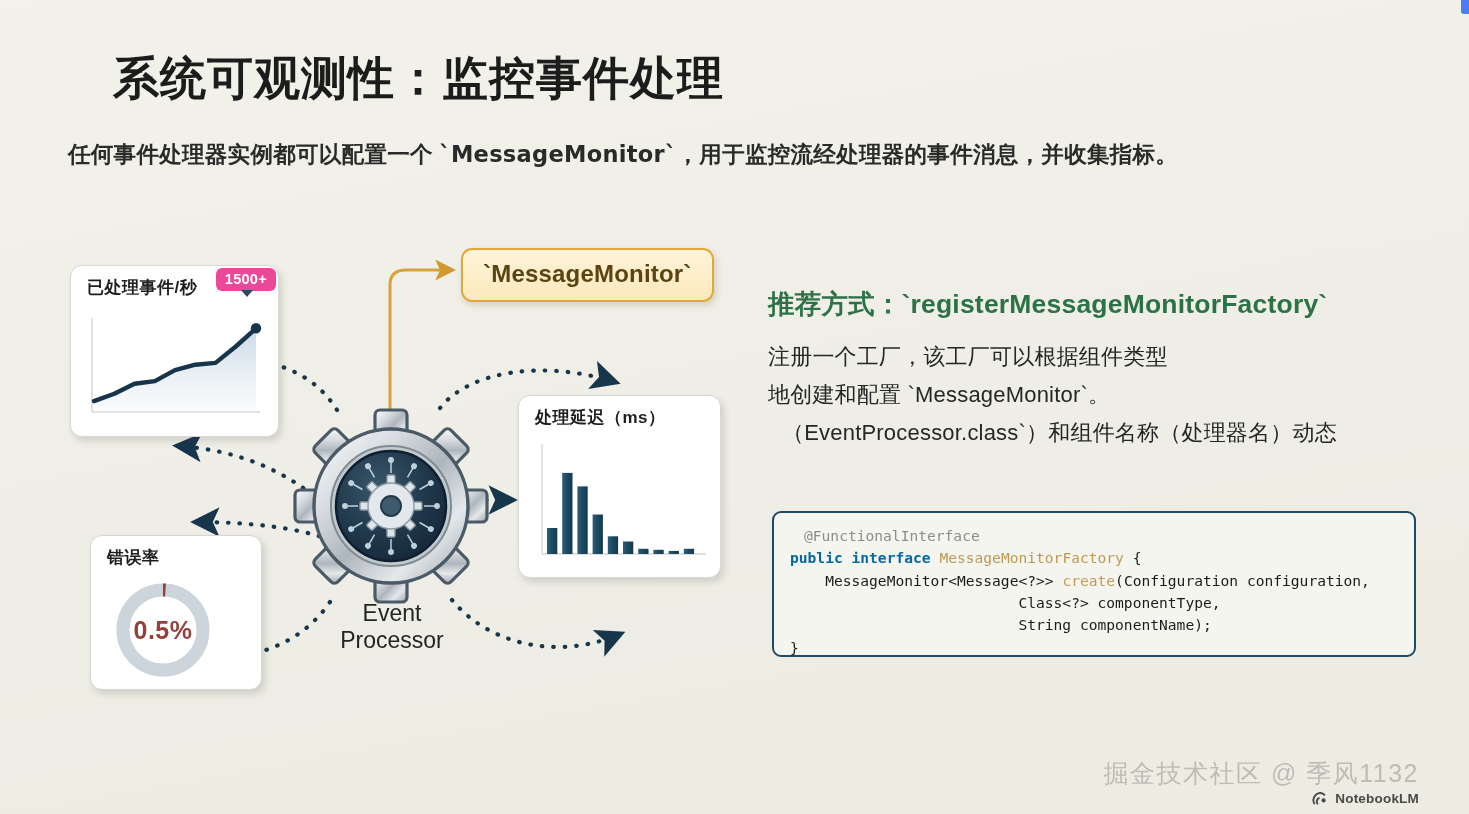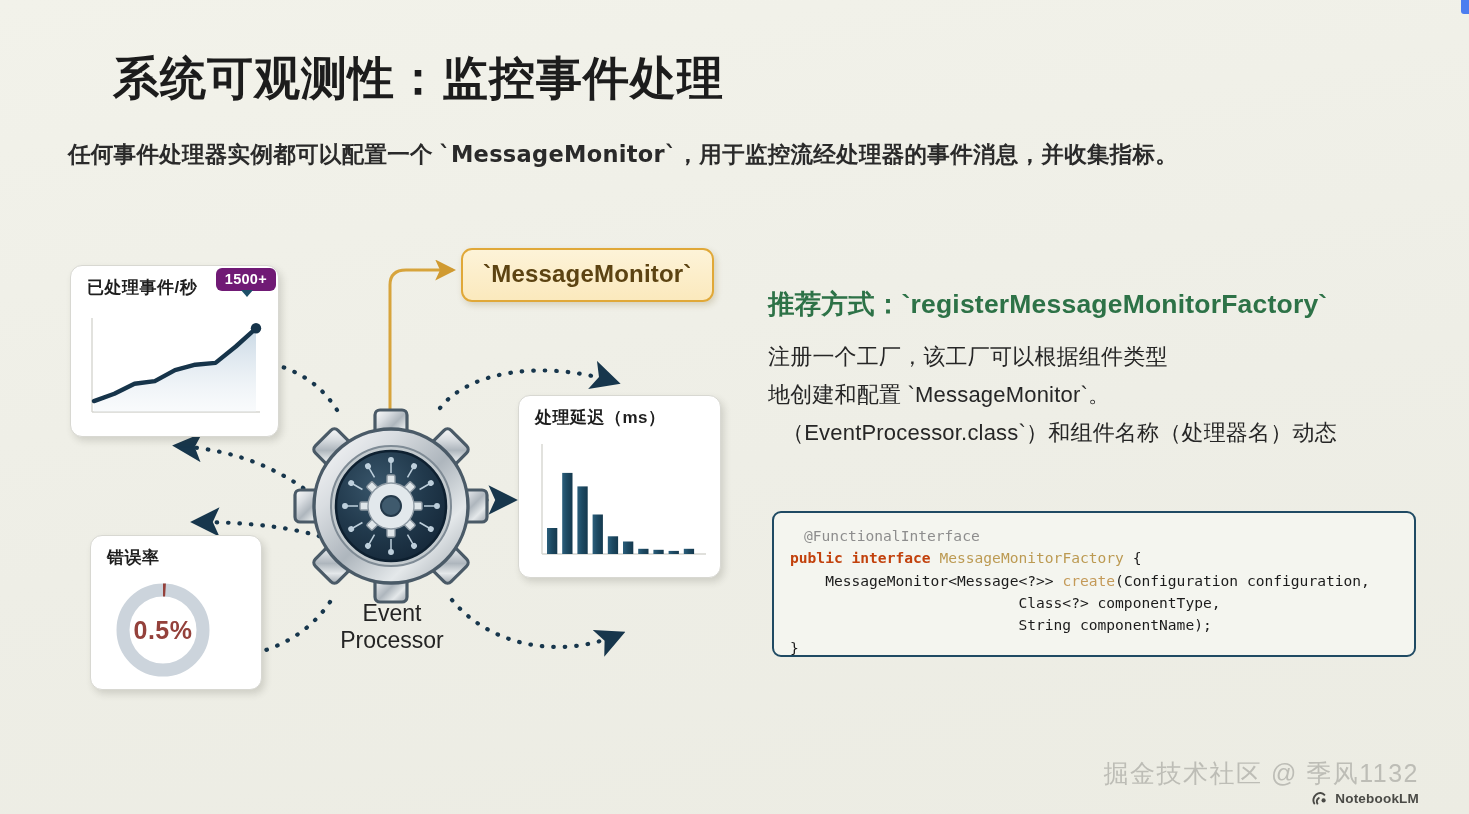--- a/index.html
+++ b/index.html
@@ -66,21 +66,21 @@
   #card-throughput { left: 70px; top: 55px; width: 209px; height: 172px; }
   #card-error      { left: 90px; top: 325px; width: 172px; height: 155px; }
   #card-latency    { left: 518px; top: 185px; width: 203px; height: 183px; }
 
   .spark-wrap { position: absolute; left: 15px; top: 42px; width: 180px; height: 118px; }
   .hist-wrap  { position: absolute; left: 15px; top: 42px; width: 175px; height: 128px; }
   .donut-wrap { position: absolute; left: 4px; top: 36px; width: 136px; height: 112px; }
 
   .badge-1500 {
     position: absolute; right: 2px; top: 2px;
-    background: #701a75; color: #ffffff;
+    background: #ec4899; color: #ffffff;
     font-size: 14.5px; font-weight: 600;
     padding: 3px 9px 4px; border-radius: 6px;
     letter-spacing: .3px;
   }
   .badge-1500::after {
     content: ""; position: absolute;
     left: 50%; margin-left: -5px; bottom: -6px;
     border-left: 6px solid transparent;
     border-right: 6px solid transparent;
     border-top: 7px solid #1d4f68;
@@ -129,21 +129,21 @@
     background: #f4f5ef;
     border: 2px solid #1f4a63;
     border-radius: 9px;
     padding: 12px 16px;
     font-family: "DejaVu Sans Mono", "Liberation Mono", monospace;
     font-size: 14.6px; line-height: 1.53;
     color: #1b1b1b; white-space: pre;
     overflow: hidden;
   }
   .tok-comment { color: #8d8d8d; margin-left: 14px; }
-  .tok-kw      { color: #c2410c; font-weight: 700; }
+  .tok-kw      { color: #0369a1; font-weight: 700; }
   .tok-type    { color: #bc9a52; }
   .tok-fn      { color: #c49a58; }
 
   
   .watermark {
     position: absolute; right: 50px; top: 757px;
     font-size: 25px; font-weight: 400; color: #bdbdb6;
     letter-spacing: 1.5px; white-space: nowrap;
   }
   .nblm {

